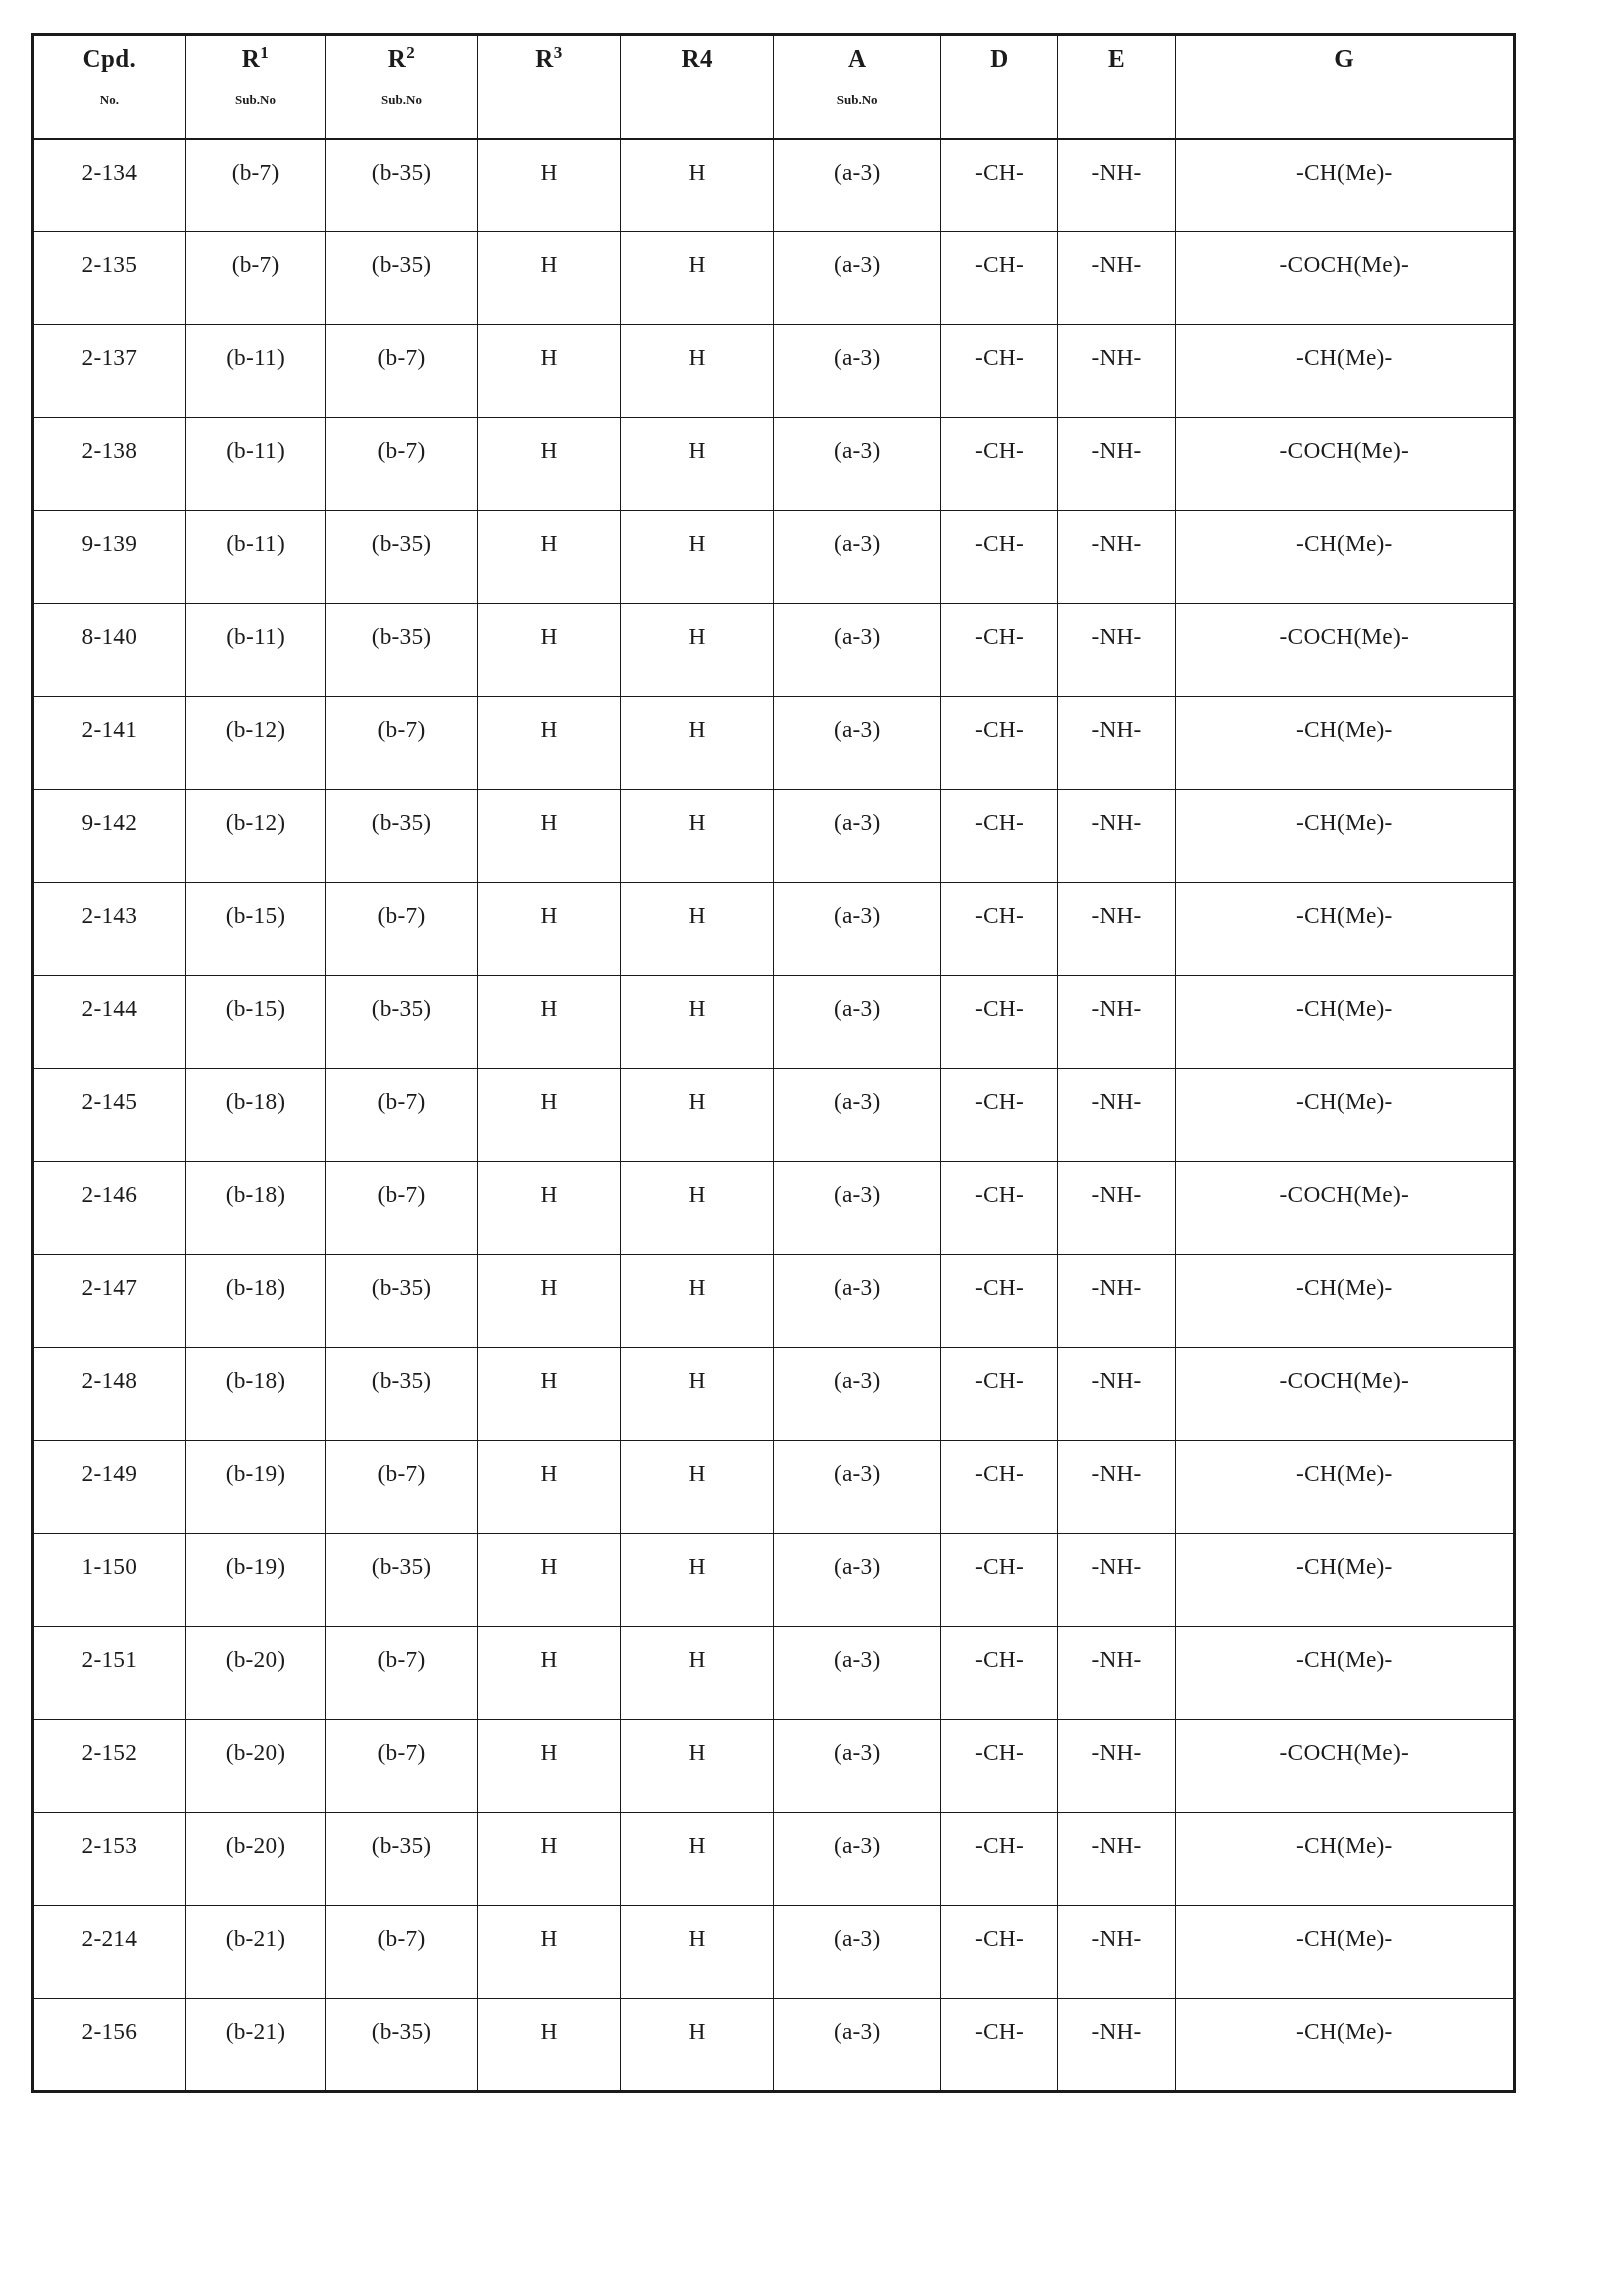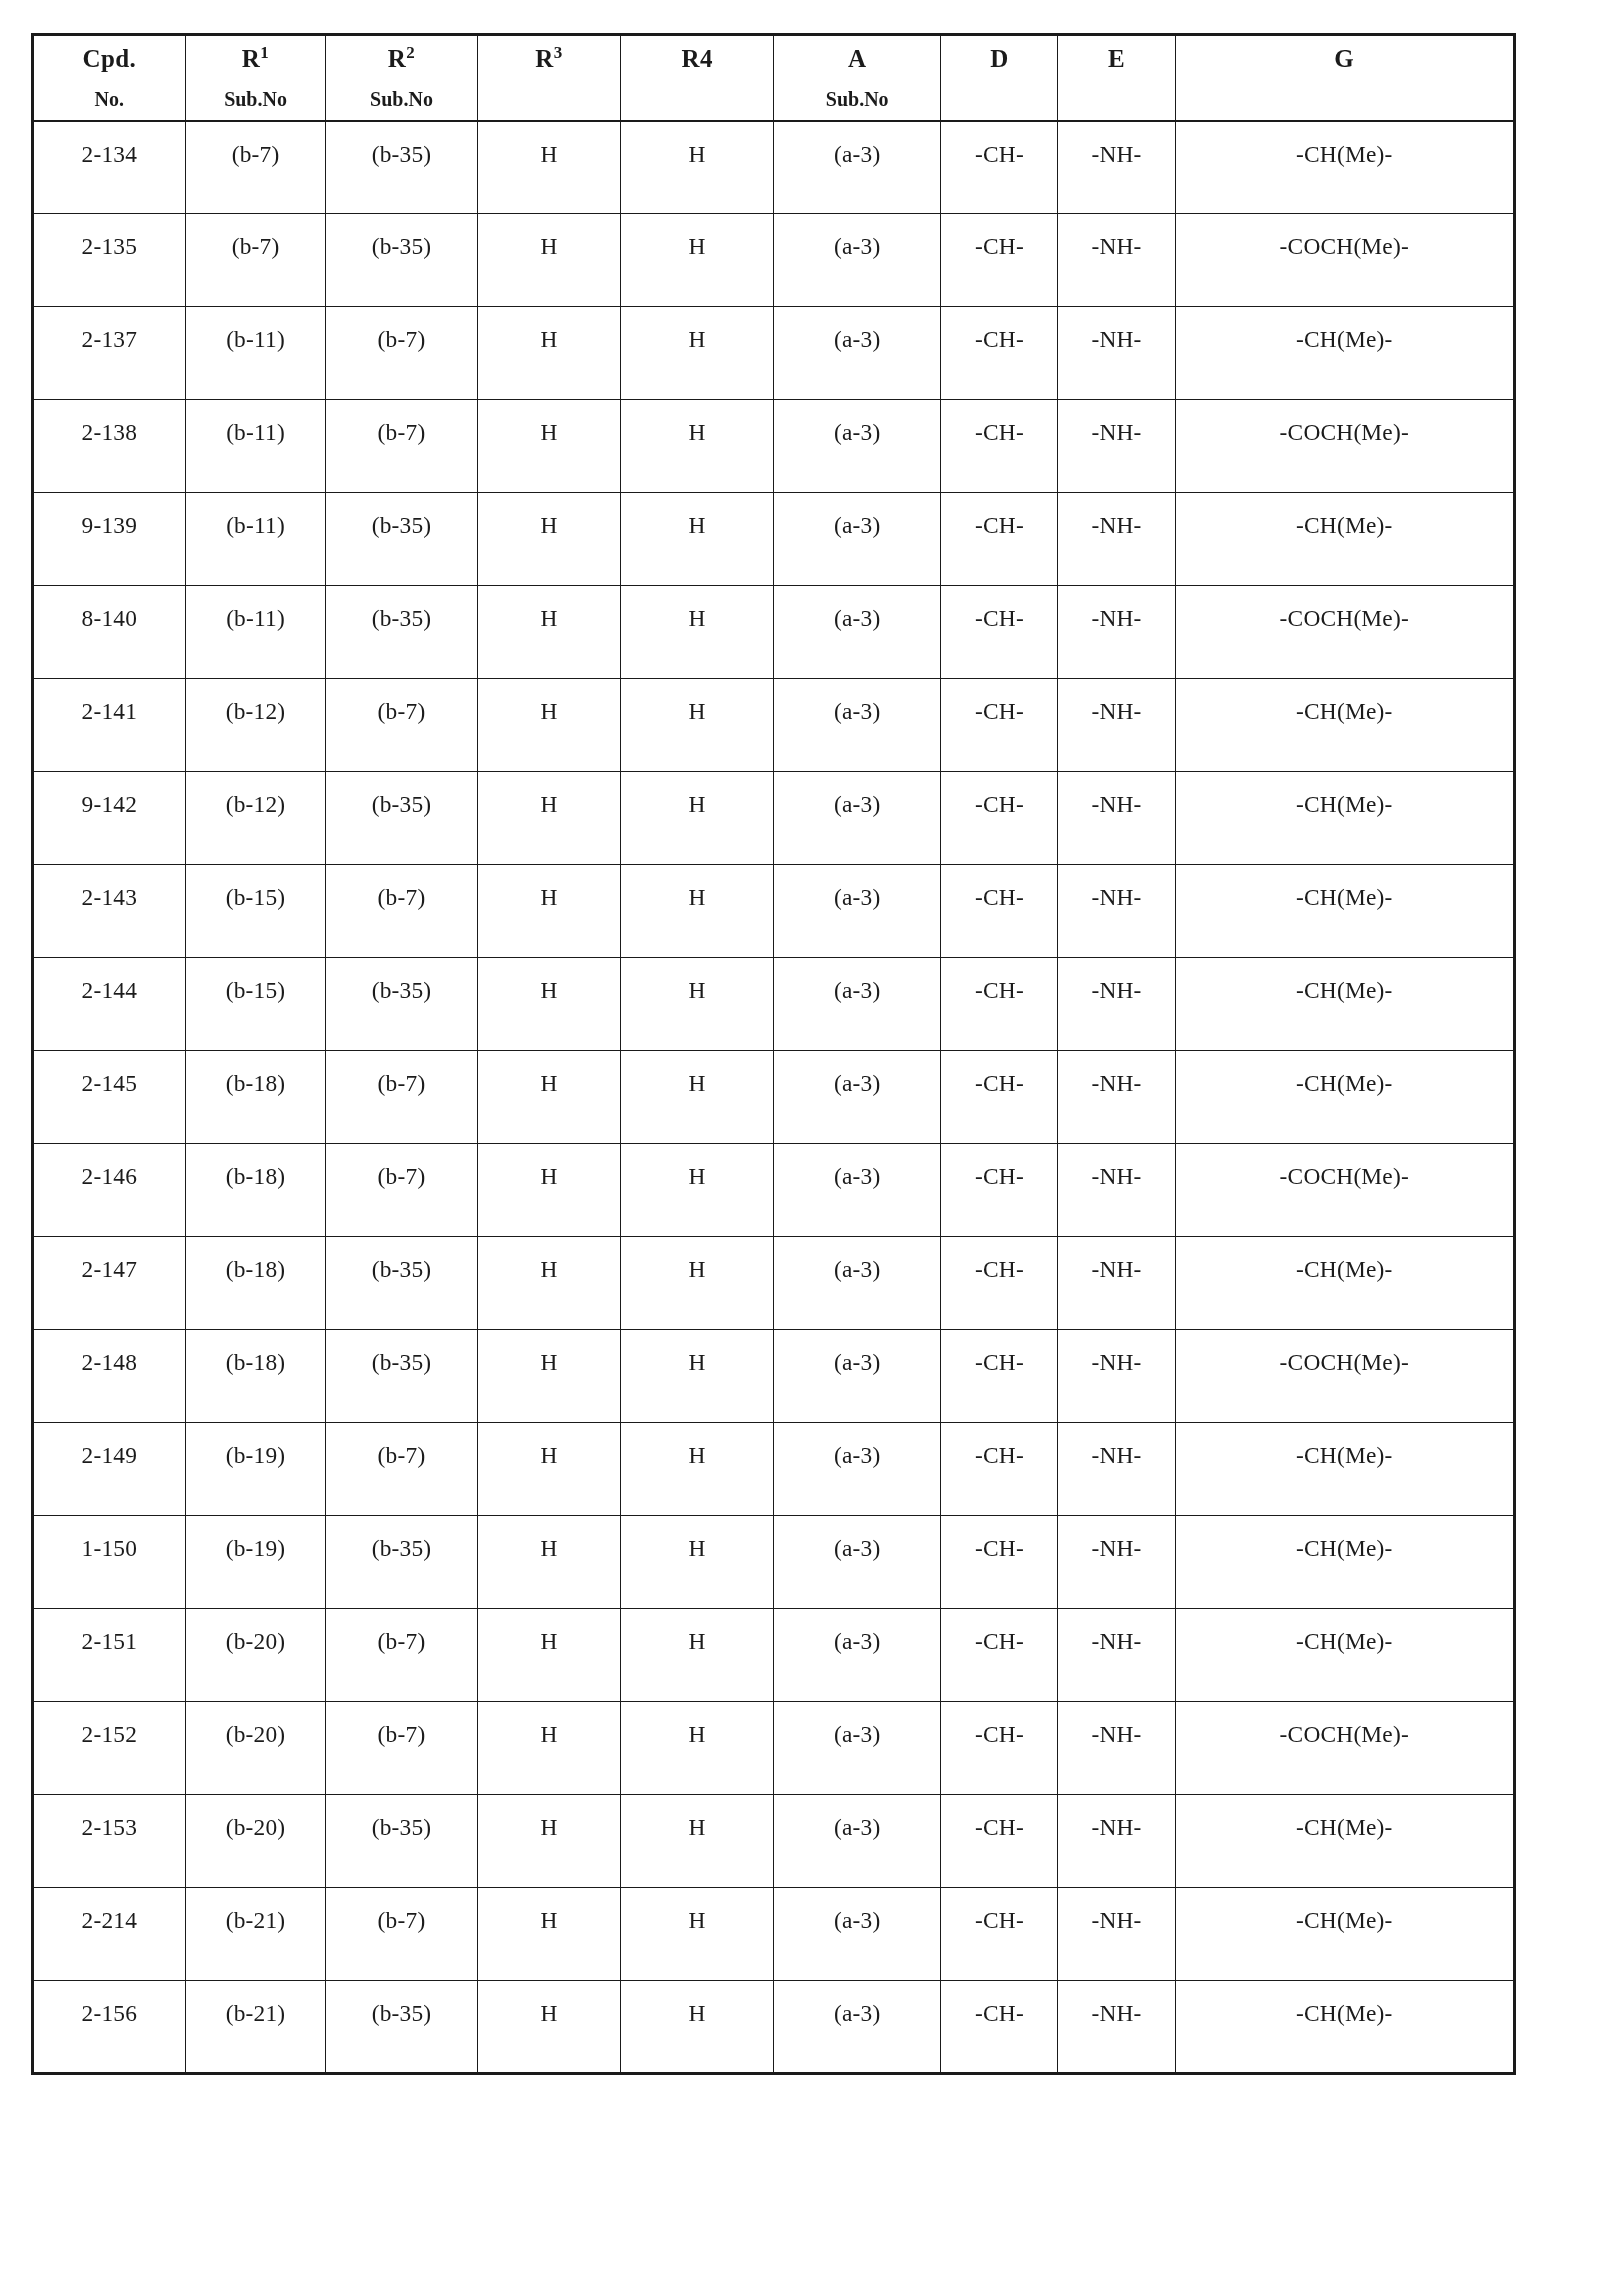--- a/index.html
+++ b/index.html
@@ -30,38 +30,38 @@
   col.c3 { width: 9.7%; }
   col.c4 { width: 10.3%; }
   col.c5 { width: 11.3%; }
   col.c6 { width: 7.9%; }
   col.c7 { width: 7.9%; }
   col.c8 { width: 22.9%; }
 
   thead th {
     border: 1.6px solid #1a1a1a;
     border-bottom: 2.3px solid #1a1a1a;
-    height: 86px;
+    height: 104px;
     vertical-align: top;
     text-align: center;
     padding-top: 7.8px;
     font-weight: bold;
   }
   .h-main {
     font-size: 25px;
     line-height: 30px;
     letter-spacing: 0.4px;
   }
   .h-main sup {
     font-size: 17px;
     vertical-align: super;
     line-height: 0;
   }
   .h-sub {
-    font-size: 20px;
+    font-size: 13px;
     line-height: 23.4px;
     margin-top: 14px;
     font-weight: bold;
   }
   .h-sub:empty { display: none; }
 
   tbody td {
     border: 1.6px solid #1a1a1a;
     height: 93px;
     vertical-align: top;

